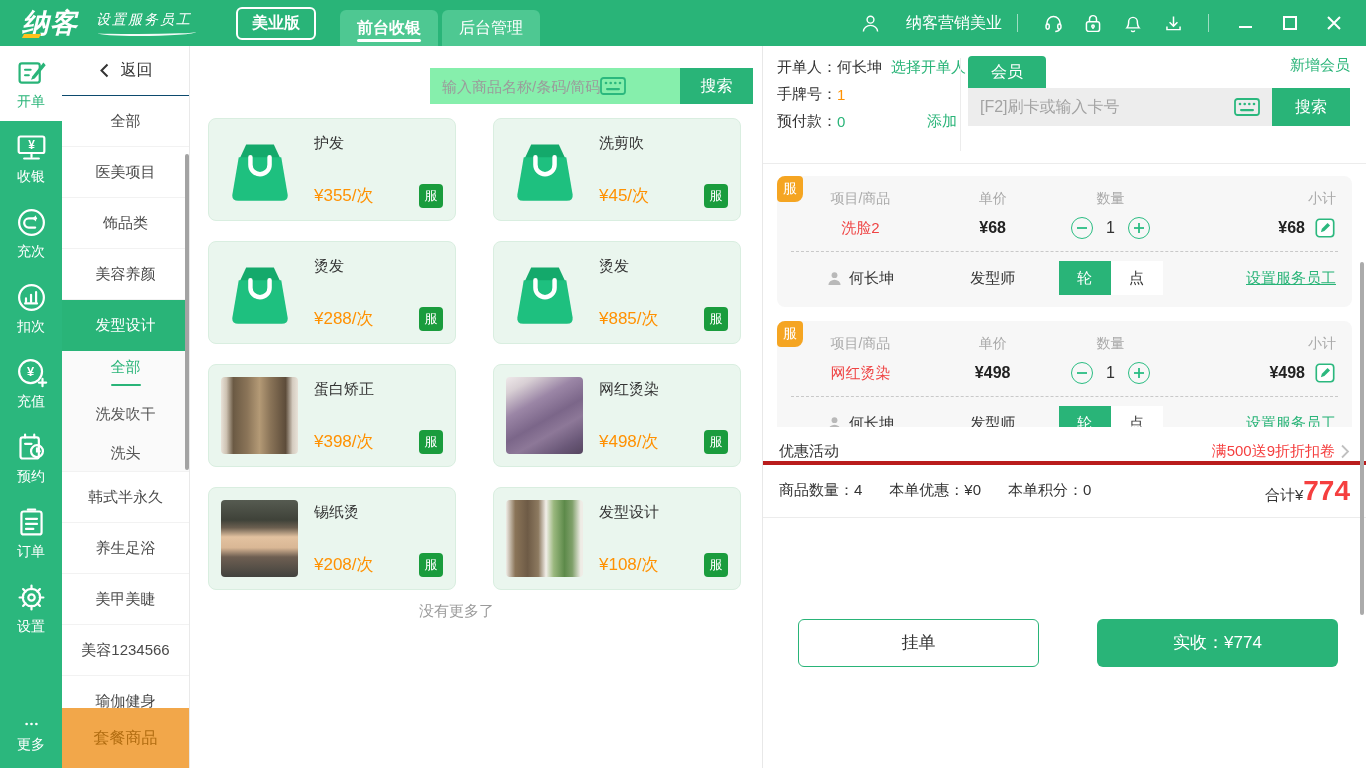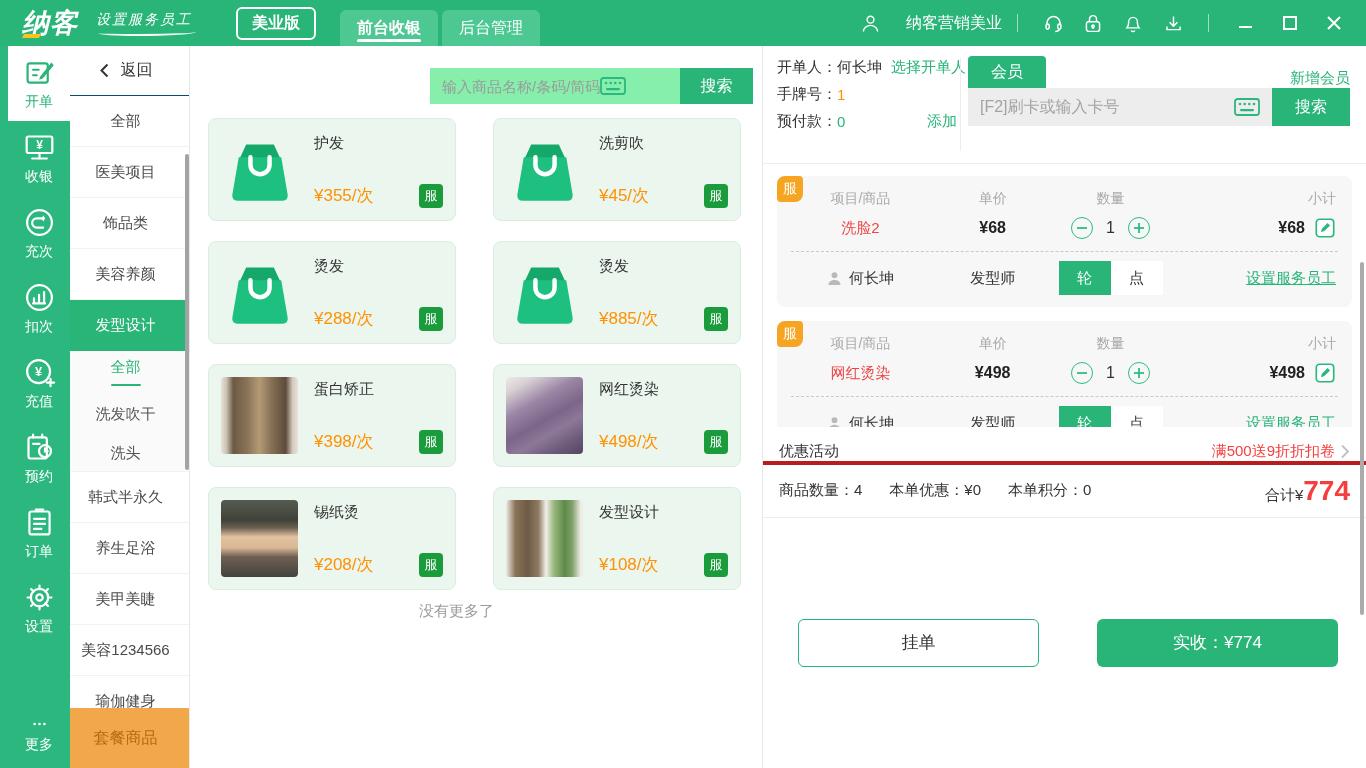--- a/index.html
+++ b/index.html
@@ -17,21 +17,21 @@
   .tab{height:36px;line-height:36px;padding:0 17px;background:#4ec892;border-radius:6px 6px 0 0;font-size:16px;position:relative;cursor:pointer;}
   .tab.active{font-weight:bold;}
   .tab.active::after{content:"";position:absolute;left:50%;transform:translateX(-50%);bottom:4px;width:64px;height:3px;background:#fff;border-radius:2px;}
   .top-right{margin-left:auto;display:flex;align-items:center;margin-right:10px;}
   .tb-user{display:flex;align-items:center;gap:26px;font-size:16px;}
   .tb-sep{width:1px;height:18px;background:rgba(255,255,255,.55);margin:0 15px;}
   .tb-ic{width:22px;height:22px;margin:0 9px;display:flex;align-items:center;justify-content:center;cursor:pointer;}
   .win-ic{width:22px;height:22px;margin:0 11px;display:flex;align-items:center;justify-content:center;cursor:pointer;}
 
   
-  .sidenav{position:absolute;left:0;top:46px;width:62px;height:722px;background:#2bb77d;display:flex;flex-direction:column;z-index:20;padding-left:8px;}
+  .sidenav{position:absolute;left:0;top:46px;width:62px;height:722px;background:#2bb77d;display:flex;flex-direction:column;z-index:20;}
   .nav-item{height:75px;flex:0 0 75px;display:flex;flex-direction:column;align-items:center;justify-content:center;gap:4px;color:#fff;font-size:14px;cursor:pointer;}
   .nav-item svg{width:33px;height:33px;}
   .nav-item.active{background:#fff;color:#29b478;}
   .nav-item.more{margin-top:auto;height:66px;flex:0 0 66px;}
 
   
   .cats{position:absolute;left:62px;top:46px;width:128px;height:722px;background:#fff;border-right:1px solid #e9e9e9;display:flex;flex-direction:column;overflow:hidden;box-sizing:border-box;z-index:10;}
   .cat-back{height:49px;flex:0 0 49px;display:flex;align-items:center;justify-content:center;gap:11px;font-size:16px;color:#333;border-bottom:1px solid #0c4a6e;cursor:pointer;}
   .cat-item{height:51px;flex:0 0 51px;display:flex;align-items:center;justify-content:center;font-size:15px;color:#4a4a4a;border-bottom:1px solid #f2f2f2;cursor:pointer;box-sizing:border-box;}
   .cat-item.active{background:#29b478;color:#fff;border-bottom:none;}
@@ -68,21 +68,21 @@
   .p-head{flex:0 0 117px;position:relative;border-bottom:1px solid #ececec;}
   .info{position:absolute;left:14px;top:8px;width:180px;font-size:15px;color:#333;}
   .info-row{height:27px;display:flex;align-items:center;white-space:nowrap;}
   .green{color:#29b478;}
   .orange{color:#ff9102;}
   .lnk{cursor:pointer;}
   .info .sel{margin-left:9px;}
   .info .add{margin-left:auto;}
   .v-div{position:absolute;left:197px;top:12px;bottom:12px;width:1px;background:#ececec;}
   .member{position:absolute;left:205px;right:16px;top:10px;}
-  .m-top{display:flex;height:32px;align-items:flex-end;gap:32px;}
+  .m-top{display:flex;height:32px;align-items:flex-start;gap:32px;}
   .m-tab{width:78px;height:32px;background:#29b478;color:#fff;font-size:16px;display:flex;align-items:center;justify-content:center;border-radius:4px 4px 0 0;cursor:pointer;}
   .m-new{margin-left:auto;color:#29b478;font-size:15px;cursor:pointer;}
   .m-search{display:flex;height:38px;}
   .m-input{flex:1;background:#ededed;display:flex;align-items:center;padding:0 12px;}
   .m-input input{border:none;background:transparent;outline:none;flex:1;font-size:16px;color:#333;padding:0;}
   .m-input input::placeholder{color:#a3a3a3;}
   .m-btn{width:78px;background:#29b478;color:#fff;font-size:16px;border:none;display:flex;align-items:center;justify-content:center;cursor:pointer;}
 
   .cart{flex:1;padding:12px 14px 0;overflow:hidden;}
   .cart-card{position:relative;background:#f7f7f7;border-radius:8px;margin-bottom:14px;height:131px;}

